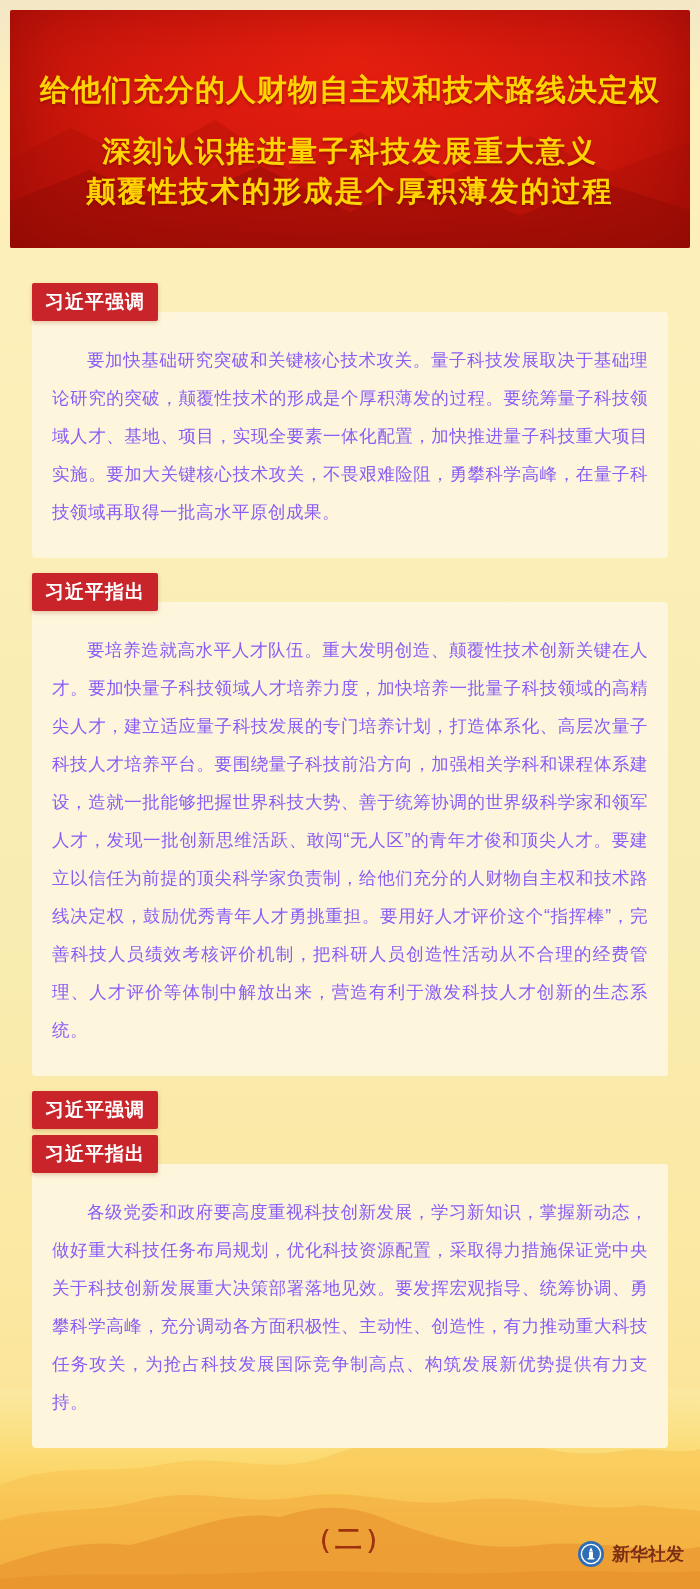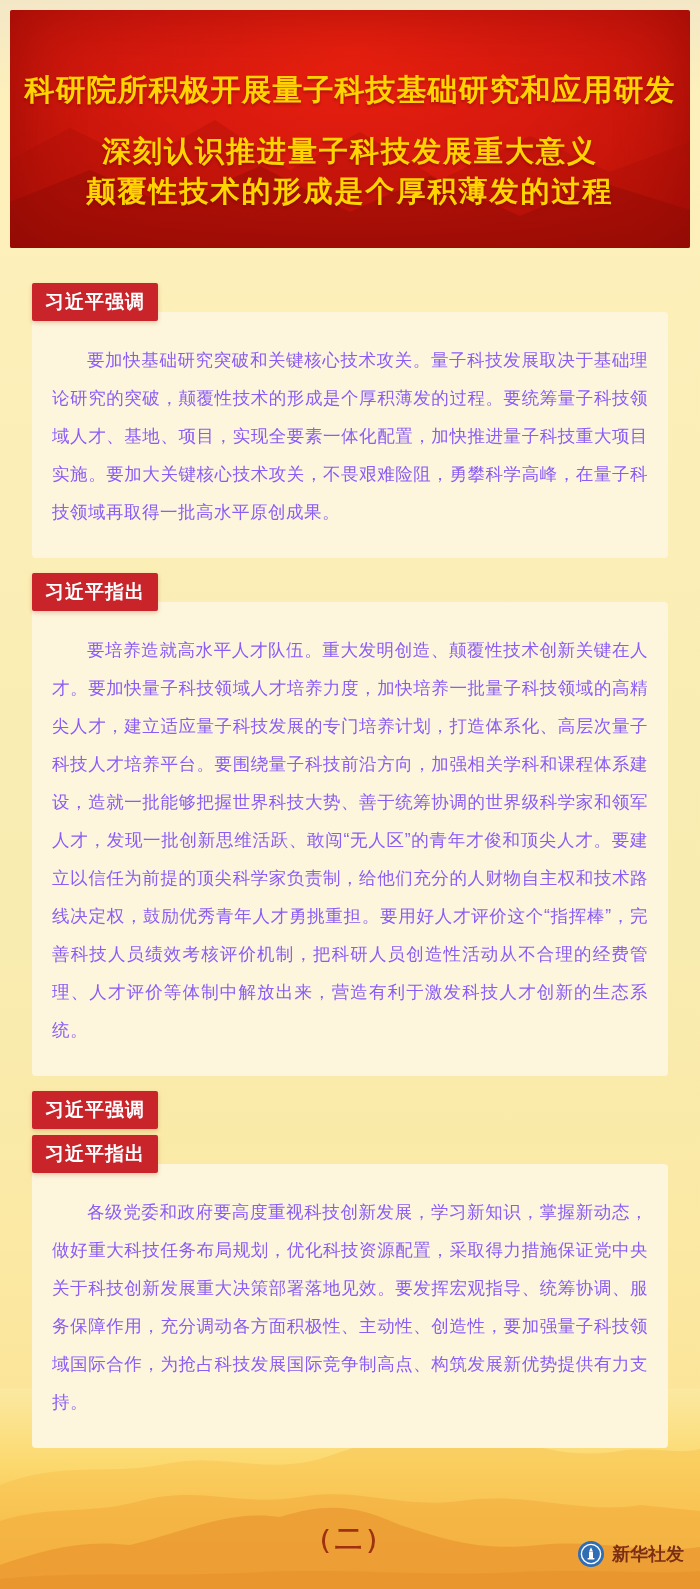--- a/index.html
+++ b/index.html
@@ -111,21 +111,21 @@
 <body>
 
 <div class="page">
 
   <div class="banner">
     <svg class="banner-mountains" viewBox="0 0 680 238" preserveAspectRatio="none" aria-hidden="true">
       <path d="M0,150 L60,118 L130,152 L205,110 L280,160 L350,122 L430,170 L520,126 L600,162 L680,132 L680,238 L0,238 Z" fill="#a30e05" opacity="0.30"></path>
       <path d="M0,192 L80,160 L160,196 L250,156 L340,202 L420,166 L510,206 L590,172 L680,200 L680,238 L0,238 Z" fill="#8a0b04" opacity="0.38"></path>
     </svg>
     <div class="banner-title">
-      <div class="banner-line-1">科研院所积极开展量子科技基础研究和应用研发</div>
+      <div class="banner-line-1">给他们充分的人财物自主权和技术路线决定权</div>
       <div class="banner-line-2">深刻认识推进量子科技发展重大意义</div>
       <div class="banner-line-3">颠覆性技术的形成是个厚积薄发的过程</div>
     </div>
   </div>
 
   <div class="content">
 
     <section class="quote-section">
       <div class="badge">习近平强调</div>
       <div class="quote-box">
@@ -140,21 +140,21 @@
       </div>
     </section>
 
     <section class="quote-section">
       <div class="badge">习近平强调</div>
     </section>
 
     <section class="quote-section">
       <div class="badge">习近平指出</div>
       <div class="quote-box">
-        <p class="quote-text">各级党委和政府要高度重视科技创新发展，学习新知识，掌握新动态，做好重大科技任务布局规划，优化科技资源配置，采取得力措施保证党中央关于科技创新发展重大决策部署落地见效。要发挥宏观指导、统筹协调、服务保障作用，充分调动各方面积极性、主动性、创造性，要加强量子科技领域国际合作，为抢占科技发展国际竞争制高点、构筑发展新优势提供有力支持。</p>
+        <p class="quote-text">各级党委和政府要高度重视科技创新发展，学习新知识，掌握新动态，做好重大科技任务布局规划，优化科技资源配置，采取得力措施保证党中央关于科技创新发展重大决策部署落地见效。要发挥宏观指导、统筹协调、勇攀科学高峰，充分调动各方面积极性、主动性、创造性，有力推动重大科技任务攻关，为抢占科技发展国际竞争制高点、构筑发展新优势提供有力支持。</p>
       </div>
     </section>
 
   </div>
 
   <div class="footer">
     <svg class="footer-mountains" viewBox="0 0 700 200" preserveAspectRatio="none" aria-hidden="true">
       <defs>
         <linearGradient id="footerSky" x1="0" y1="0" x2="0" y2="1">
           <stop offset="0%" stop-color="#fbe9a2"></stop>

